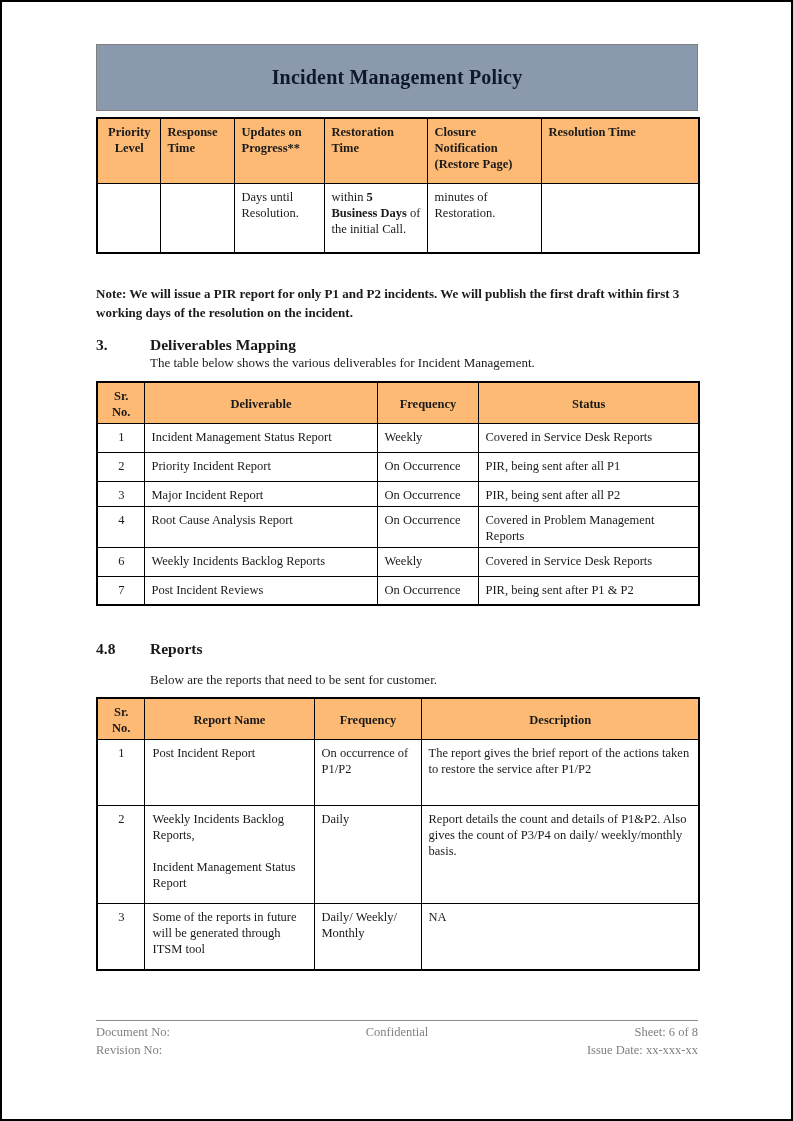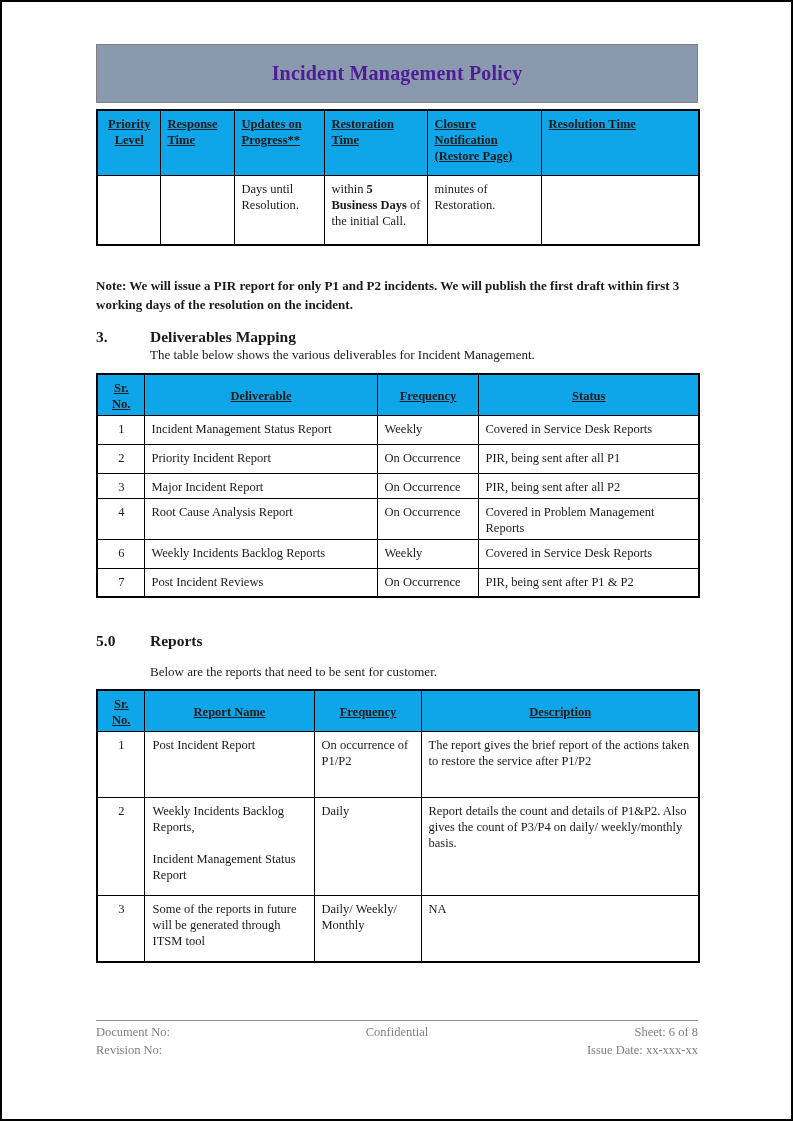--- a/index.html
+++ b/index.html
@@ -12,41 +12,41 @@
     font-family: "Liberation Serif", "DejaVu Serif", serif;
     color: #1a1a1a;
     overflow: hidden;
   }
   .content { position: absolute; left: 94px; top: 42px; width: 602px; }
 
   
   .banner {
     background: #8B99AE;
     border: 1px solid #7f7f7f;
-    height: 59px;
+    height: 67px;
     display: flex; align-items: center; justify-content: center;
-    color: #4c1d95; font-weight: bold; font-size: 20px;
+    color: #0f172a; font-weight: bold; font-size: 20px;
     letter-spacing: 0.2px;
     box-sizing: border-box;
   }
 
   
   table { border-collapse: collapse; width: 602px; table-layout: fixed; }
   table.doc { border: 2px solid #000; }
   td, th {
     border: 1px solid #000;
     font-size: 12.5px;
     line-height: 1.28;
     vertical-align: top;
     text-align: left;
     padding: 5px 6px 3px 7px;
     overflow: hidden;
     word-wrap: break-word;
   }
-  th { background: #0ea5e9; font-weight: bold; text-decoration: underline; }
+  th { background: #fdba74; font-weight: bold; }
 
   
   .pt { margin-top: 6px; }
   .pt thead tr { height: 65px; }
   .pt tbody tr { height: 70px; }
   .pt th.center { text-align: center; }
 
   
   .dt { margin-top: 10px; }
   .dt thead tr { height: 32px; }
@@ -188,21 +188,21 @@
       <tr>
         <td class="sr">7</td>
         <td>Post Incident Reviews</td>
         <td>On Occurrence</td>
         <td>PIR, being sent after P1 &amp; P2</td>
       </tr>
     </tbody>
   </table>
 
   <div class="sec-h sec-h2">
-    <span class="num">5.0</span>
+    <span class="num">4.8</span>
     <span>Reports</span>
   </div>
   <div class="intro intro2">Below are the reports that need to be sent for customer.</div>
 
   <table class="doc rt">
     <colgroup>
       <col style="width:47px">
         <col style="width:170px">
         <col style="width:107px">
         <col style="width:278px">

